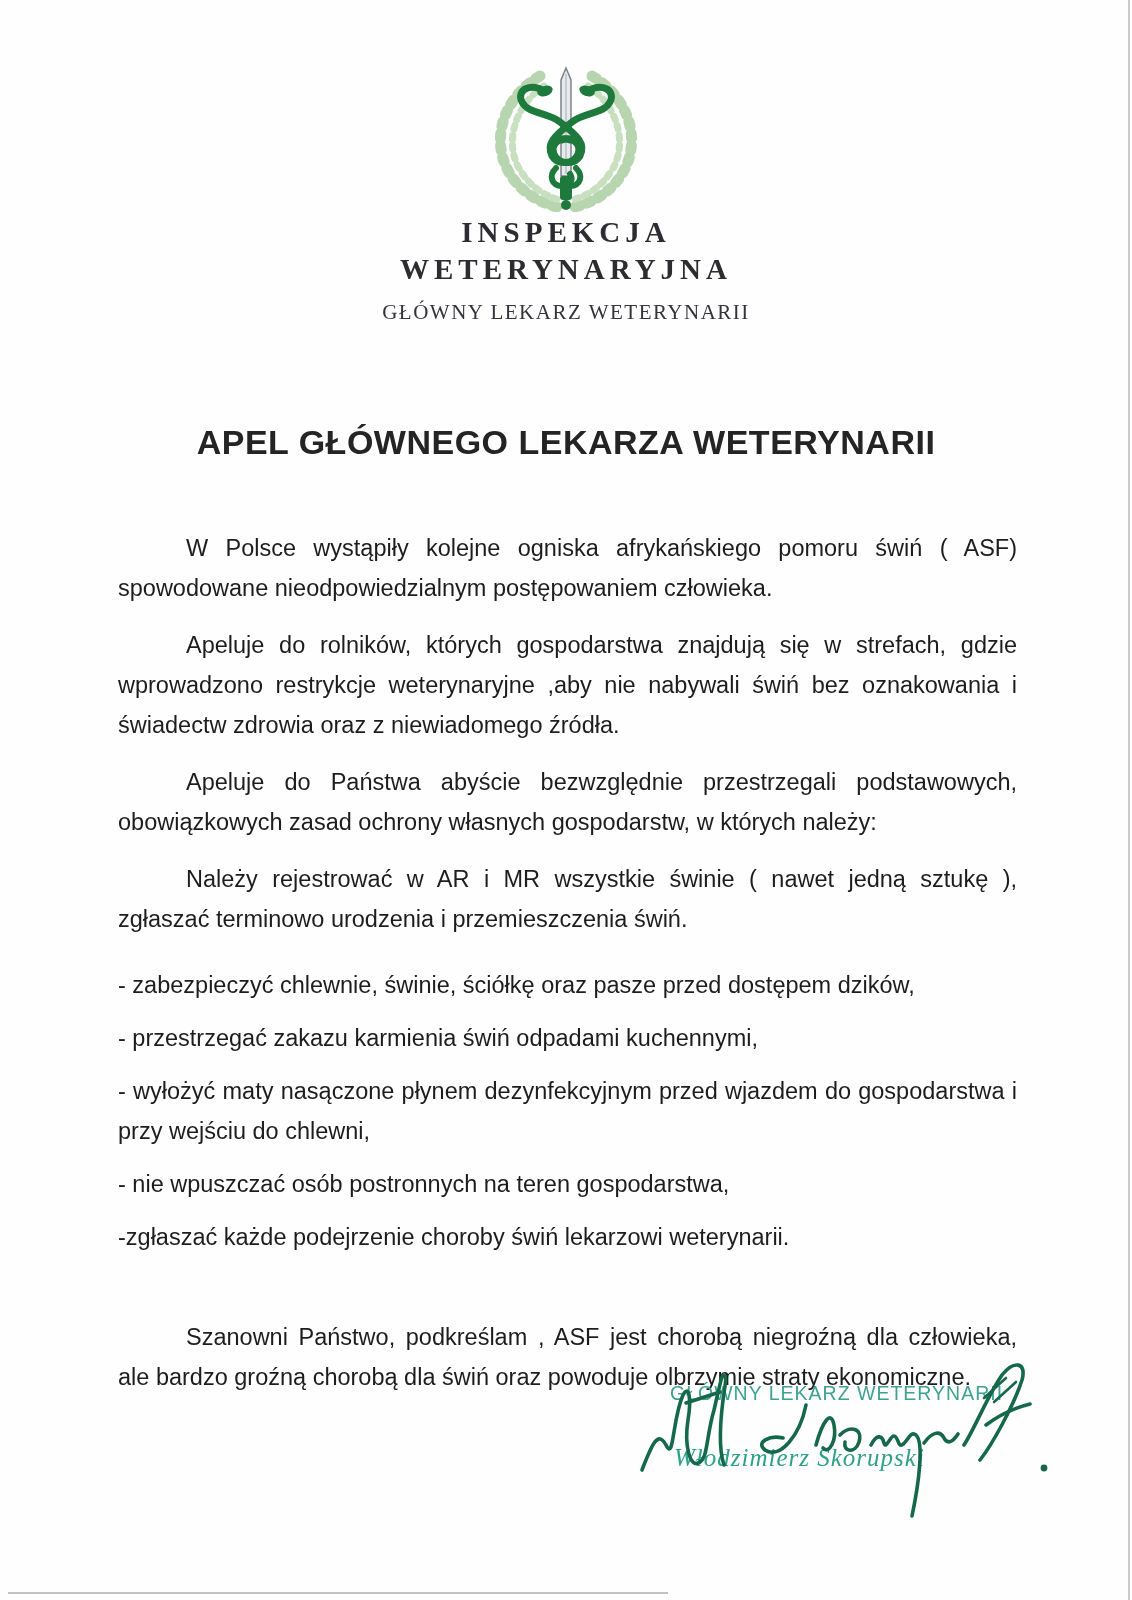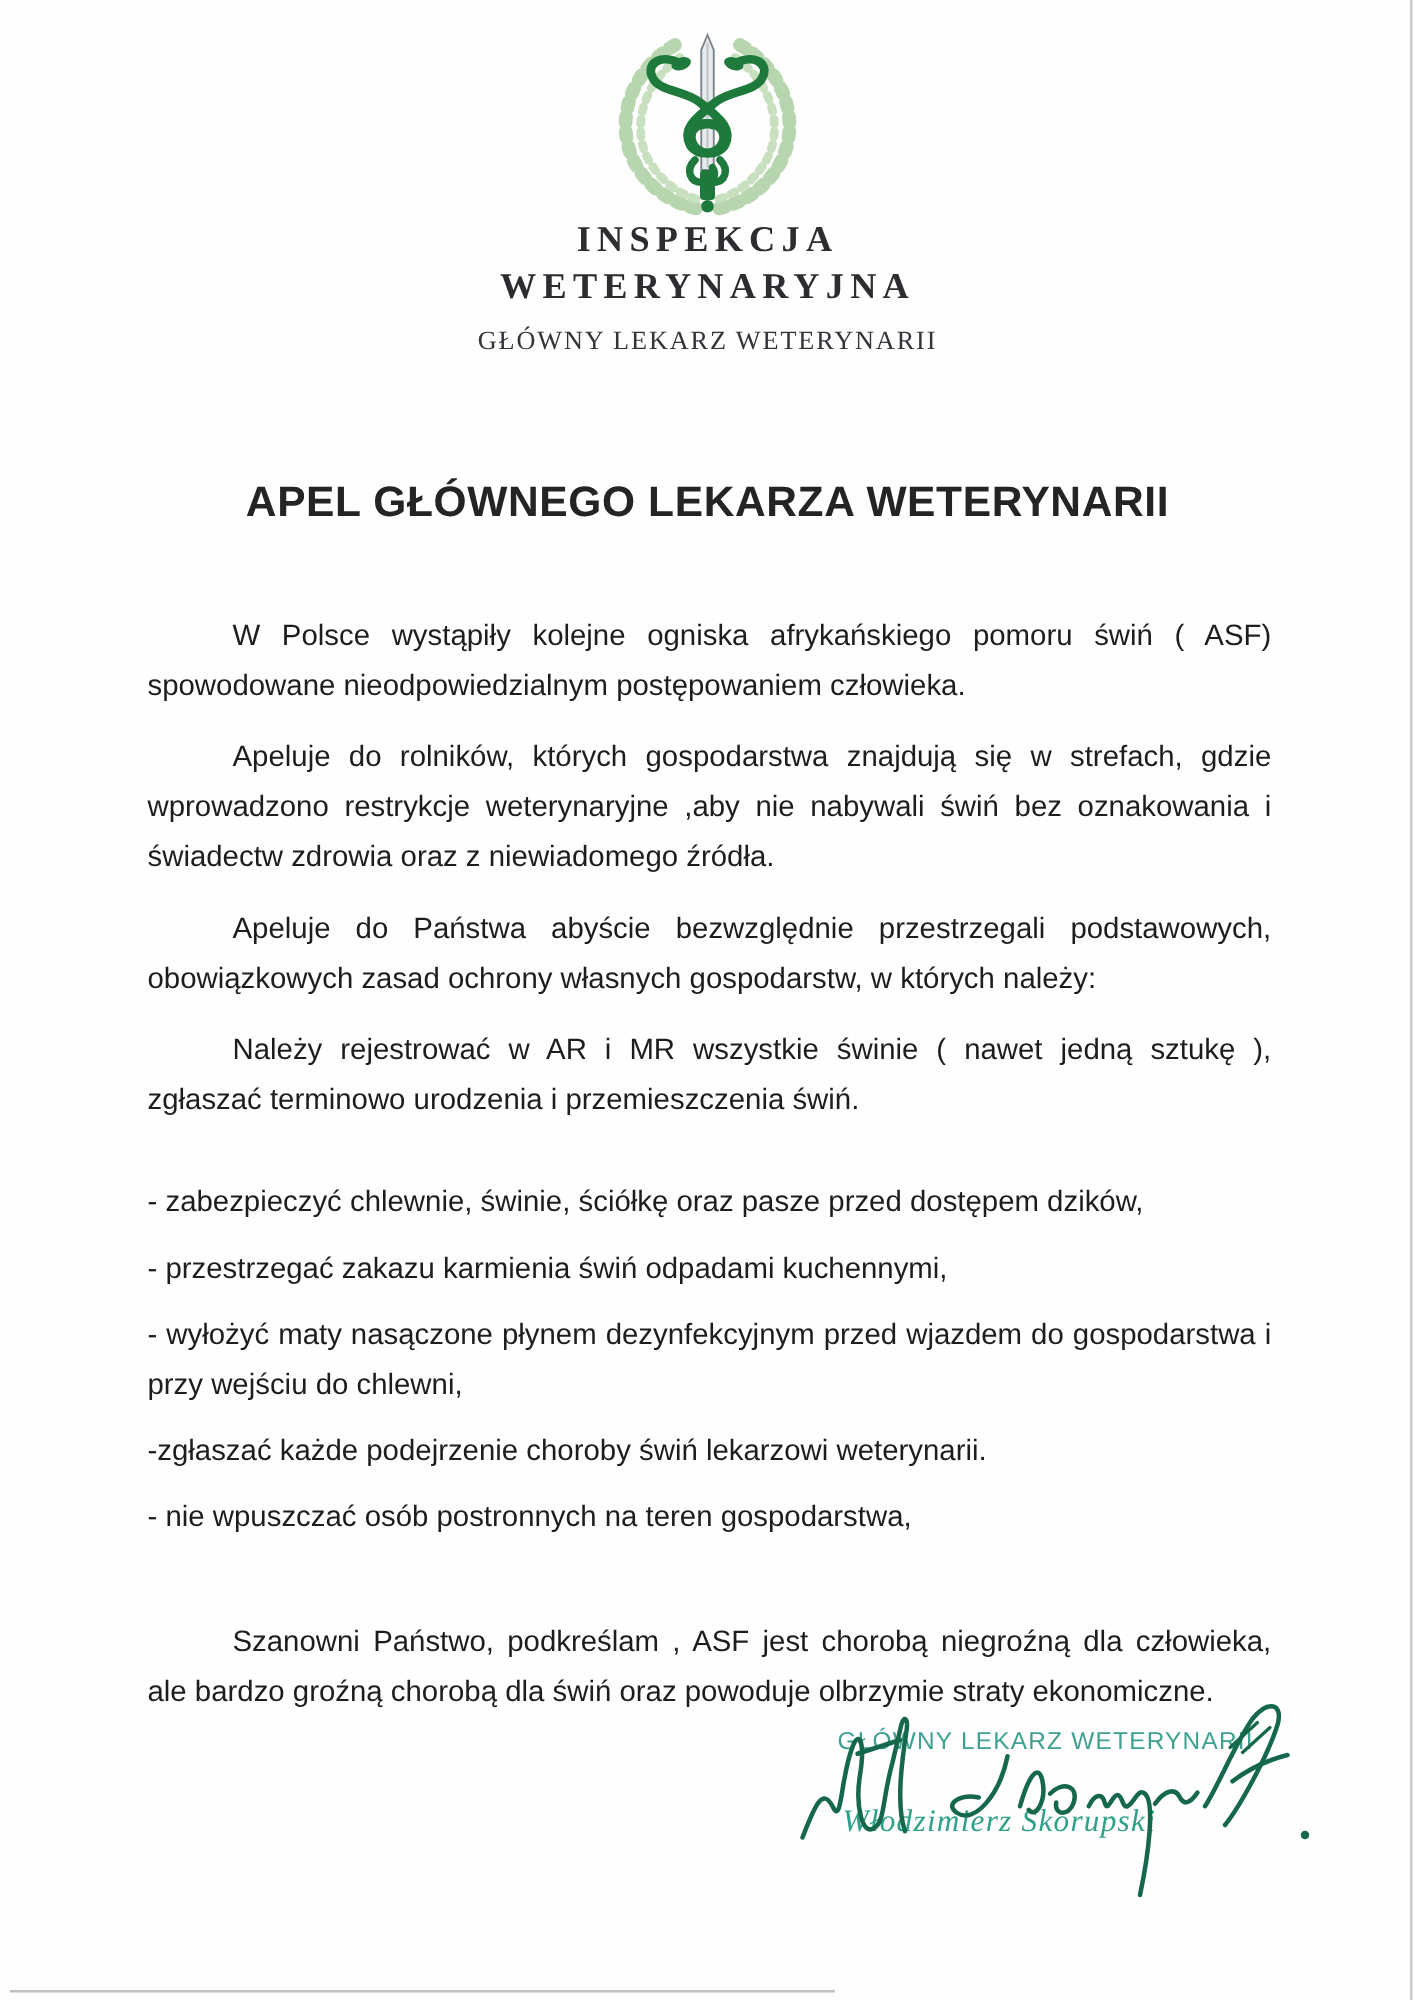--- a/index.html
+++ b/index.html
@@ -7,21 +7,21 @@
     position: relative;
     width: 1132px;
     height: 1600px;
     margin: 0 auto;
     background: #fefefe;
     overflow: hidden;
     font-family: "Liberation Sans", sans-serif;
     color: #1f1f1f;
   }
   
-  .letterhead { padding-top: 24px; text-align: center; }
+  .letterhead { padding-top: 64px; text-align: center; }
   .emblem-wrap { line-height: 0; }
   .org-line {
     font-family: "Liberation Serif", serif;
     font-weight: 700;
     font-size: 29px;
     letter-spacing: 5px;
     color: #2c2c31;
     line-height: 37px;
   }
   .org-sub {
@@ -54,21 +54,21 @@
   .para.first { margin-top: 0; }
   .bullet {
     margin: 13px 0 0 0;
     font-size: 23.5px;
     line-height: 40px;
     text-align: justify;
     text-align-last: left;
     text-indent: 0;
     color: #1d1d1d;
   }
-  .bullet.bullets-start { margin-top: 42px; }
+  .bullet.bullets-start { margin-top: 26px; }
   .para.closing { margin-top: 60px; }
   
   .signature-block {
     position: absolute;
     left: 628px;
     top: 1348px;
     width: 440px;
     height: 180px;
   }
   .stamp-title {
@@ -155,22 +155,22 @@
 
   <main class="body-text">
     <p class="para first">W Polsce wystąpiły kolejne ogniska afrykańskiego pomoru świń ( ASF) spowodowane nieodpowiedzialnym postępowaniem człowieka.</p>
     <p class="para">Apeluje do rolników, których gospodarstwa znajdują się w strefach, gdzie wprowadzono restrykcje weterynaryjne ,aby nie nabywali świń bez oznakowania i świadectw zdrowia oraz z niewiadomego źródła.</p>
     <p class="para">Apeluje do Państwa abyście bezwzględnie przestrzegali podstawowych, obowiązkowych zasad ochrony  własnych gospodarstw, w których należy:</p>
     <p class="para">Należy rejestrować w AR i MR wszystkie świnie ( nawet jedną sztukę ), zgłaszać terminowo urodzenia i przemieszczenia świń.</p>
 
     <p class="bullet bullets-start">- zabezpieczyć chlewnie, świnie, ściółkę oraz pasze przed dostępem dzików,</p>
     <p class="bullet">- przestrzegać  zakazu karmienia świń odpadami kuchennymi,</p>
     <p class="bullet">- wyłożyć maty nasączone płynem dezynfekcyjnym przed wjazdem do gospodarstwa i przy wejściu do chlewni,</p>
+    <p class="bullet">- nie wpuszczać  osób postronnych na teren gospodarstwa,</p>
     <p class="bullet">-zgłaszać każde podejrzenie choroby świń  lekarzowi weterynarii.</p>
-    <p class="bullet">- nie wpuszczać  osób postronnych na teren gospodarstwa,</p>
 
     <p class="para closing">Szanowni Państwo, podkreślam , ASF jest chorobą niegroźną dla człowieka, ale bardzo groźną chorobą  dla świń oraz powoduje olbrzymie straty ekonomiczne.</p>
   </main>
 
   <div class="signature-block">
     <div class="stamp-title" style="color:#3fa191;">GŁÓWNY LEKARZ WETERYNARII</div>
     <div class="stamp-name" style="color:#2ea189;">Włodzimierz Skorupski</div>
     <svg class="sig-svg" width="440" height="180" viewBox="0 0 440 180">
       <g fill="none" stroke="#15684a" stroke-width="3.6" stroke-linecap="round" stroke-linejoin="round">
 

